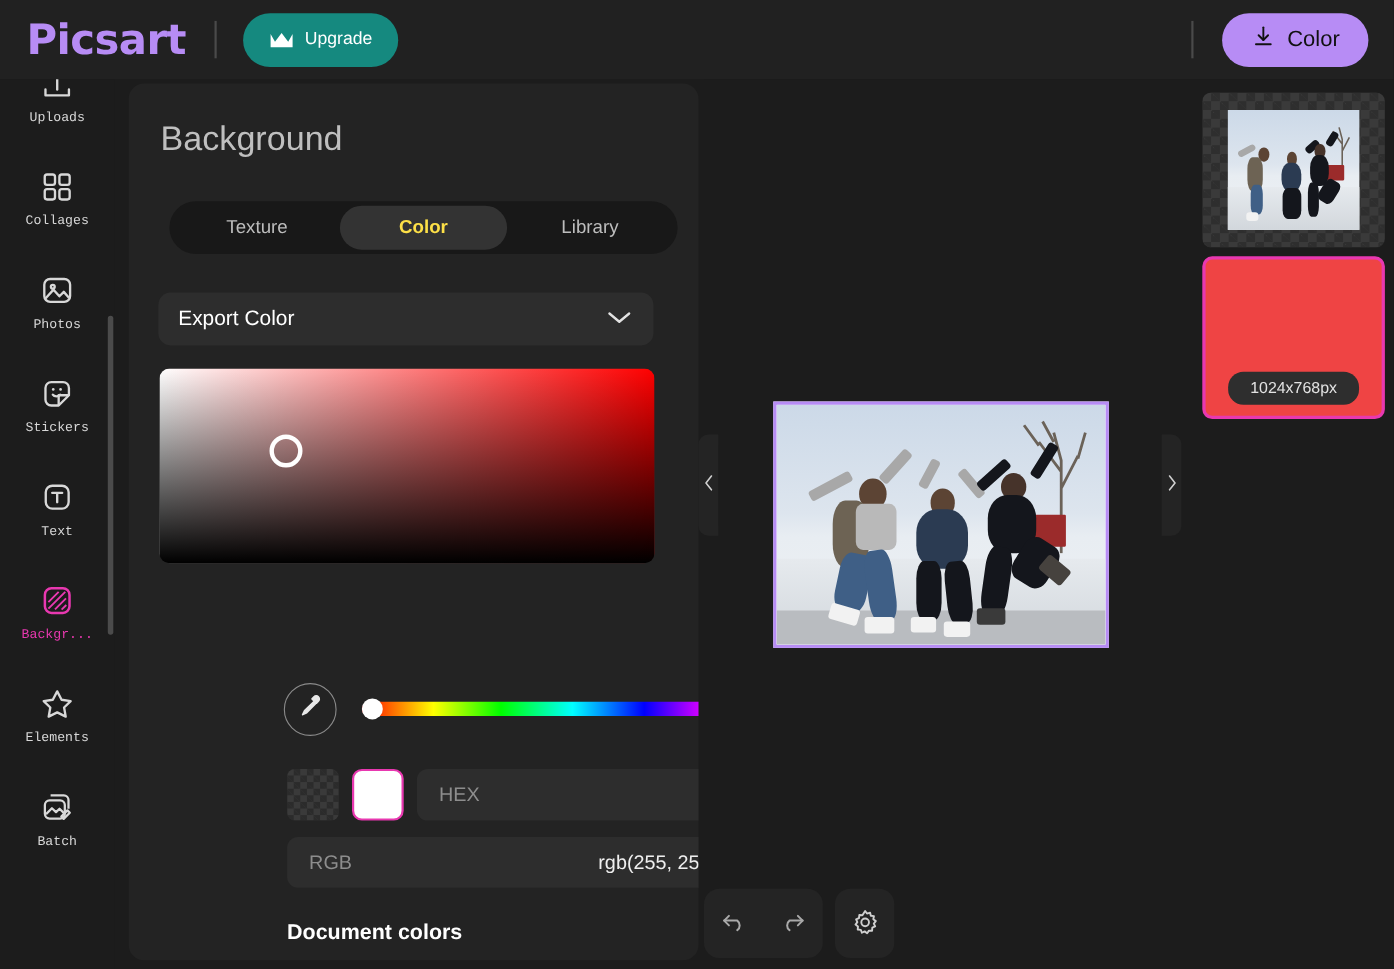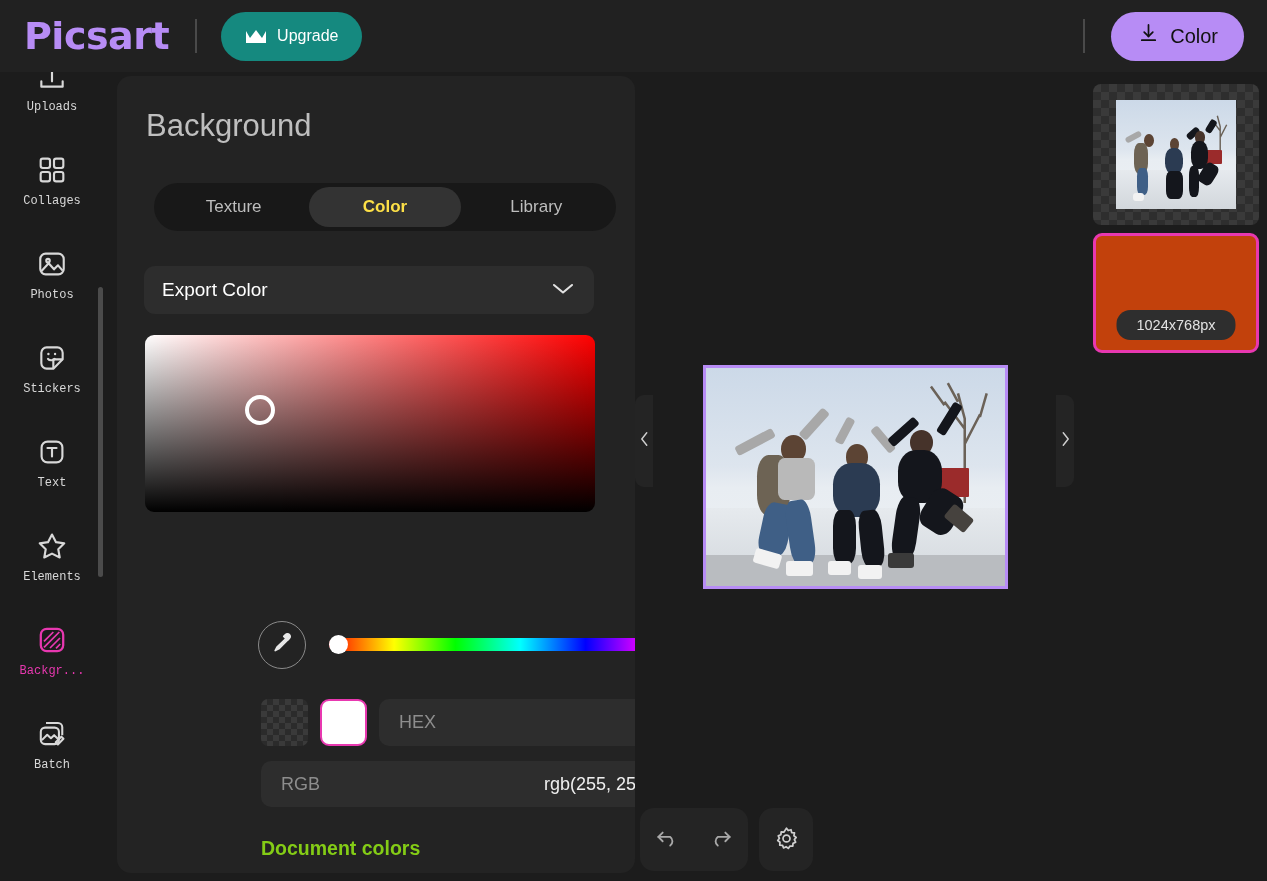--- a/index.html
+++ b/index.html
@@ -147,21 +147,21 @@
     position: absolute; background: #2d2d2d; border-radius: 10px;
     display: flex; align-items: center; padding: 0 20px; cursor: text;
   }
   .field-hex { left: 262px; top: 623px; width: 333px; height: 47px; }
   .field-rgb { left: 144px; top: 685px; width: 451px; height: 46px; }
   .field-lbl { font-size: 18px; color: #8d8d8d; font-family: "Liberation Sans", sans-serif; }
   .field-val { margin-left: auto; font-size: 18px; color: #efefef; font-family: "Liberation Sans", sans-serif; }
 
   .doccolors-title {
     position: absolute; left: 144px; top: 761px;
-    font-size: 19.5px; color: #84cc16; font-weight: bold;
+    font-size: 19.5px; color: #ffffff; font-weight: bold;
     font-family: "Liberation Sans", sans-serif;
   }
 
   
   .canvas-area {
     position: absolute; left: 640px; top: 72px; width: 445px; height: 809px;
     background: #1c1c1c;
   }
   .photo-frame {
     position: absolute; left: 63px; top: 293px; width: 305px; height: 224px;
@@ -208,21 +208,21 @@
       linear-gradient(45deg, #2e2e2e 25%, transparent 25%, transparent 75%, #2e2e2e 75%),
       linear-gradient(45deg, #2e2e2e 25%, transparent 25%, transparent 75%, #2e2e2e 75%);
     background-size: 16px 16px;
     background-position: 0 0, 8px 8px;
   }
   .layer-1-img {
     position: absolute; left: 23px; top: 16px; width: 120px; height: 109px;
     overflow: hidden;
   }
   .layer-2 {
-    top: 161px; height: 120px; background: #c2410c;
+    top: 161px; height: 148px; background: #ef4444;
     border: 3px solid #e838b0; border-radius: 9px;
   }
   .size-badge {
     position: absolute; left: 50%; transform: translateX(-50%); bottom: 10px;
     background: #2e2e2e; color: #e2e2e2; font-size: 14.5px;
     padding: 7px 20px; border-radius: 14px; white-space: nowrap;
     font-family: "Liberation Sans", sans-serif;
   }
 
   
@@ -325,37 +325,37 @@
       <div class="rail-item">
         <span class="ic">
           <svg width="32" height="32" viewBox="0 0 24 24" fill="none" stroke="#d8d8d8" stroke-width="1.6">
             <rect x="4.2" y="4.2" width="15.6" height="15.6" rx="4.5"></rect>
             <path d="M8.6 9 L15.4 9 M12 9 L12 15.4" stroke-linecap="round"></path>
           </svg>
         </span>
         <span class="rail-label">Text</span>
       </div>
 
-      <div class="rail-item">
-        <span class="ic">
-          <svg width="32" height="32" viewBox="0 0 24 24" fill="none" stroke="#d8d8d8" stroke-width="1.6" stroke-linejoin="round">
-            <path d="M12 3.4 L15 9.1 L21.2 10 L16.7 14.4 L17.8 20.6 L12 17.7 L6.2 20.6 L7.3 14.4 L2.8 10 L9 9.1 Z"></path>
-          </svg>
-        </span>
-        <span class="rail-label">Elements</span>
-      </div>
-
       <div class="rail-item active">
         <span class="ic">
           <svg width="32" height="32" viewBox="0 0 24 24" fill="none" stroke="#e838b0" stroke-width="1.7">
             <rect x="3.6" y="3.6" width="16.8" height="16.8" rx="4.5"></rect>
             <path d="M6 13 L13 6 M6 17.5 L17.5 6 M10.5 18 L18 10.5 M15 18.2 L18.2 15" stroke-width="1.3"></path>
           </svg>
         </span>
         <span class="rail-label">Backgr...</span>
+      </div>
+
+      <div class="rail-item">
+        <span class="ic">
+          <svg width="32" height="32" viewBox="0 0 24 24" fill="none" stroke="#d8d8d8" stroke-width="1.6" stroke-linejoin="round">
+            <path d="M12 3.4 L15 9.1 L21.2 10 L16.7 14.4 L17.8 20.6 L12 17.7 L6.2 20.6 L7.3 14.4 L2.8 10 L9 9.1 Z"></path>
+          </svg>
+        </span>
+        <span class="rail-label">Elements</span>
       </div>
 
       <div class="rail-item">
         <span class="ic">
           <svg width="32" height="32" viewBox="0 0 24 24" fill="none" stroke="#d8d8d8" stroke-width="1.55" stroke-linejoin="round">
             <path d="M7.5 3.8 L16.5 3.8 A3.2 3.2 0 0 1 19.7 7 L19.7 13"></path>
             <rect x="3.6" y="7.2" width="13.6" height="12.4" rx="3.2"></rect>
             <path d="M4.4 16.6 L8.4 12.6 L11.2 15.2 L13.6 12.9 L17 16.2"></path>
             <path d="M16.4 19.8 L20.6 15.6 L19 14 L14.8 18.2 Z"></path>
           </svg>

